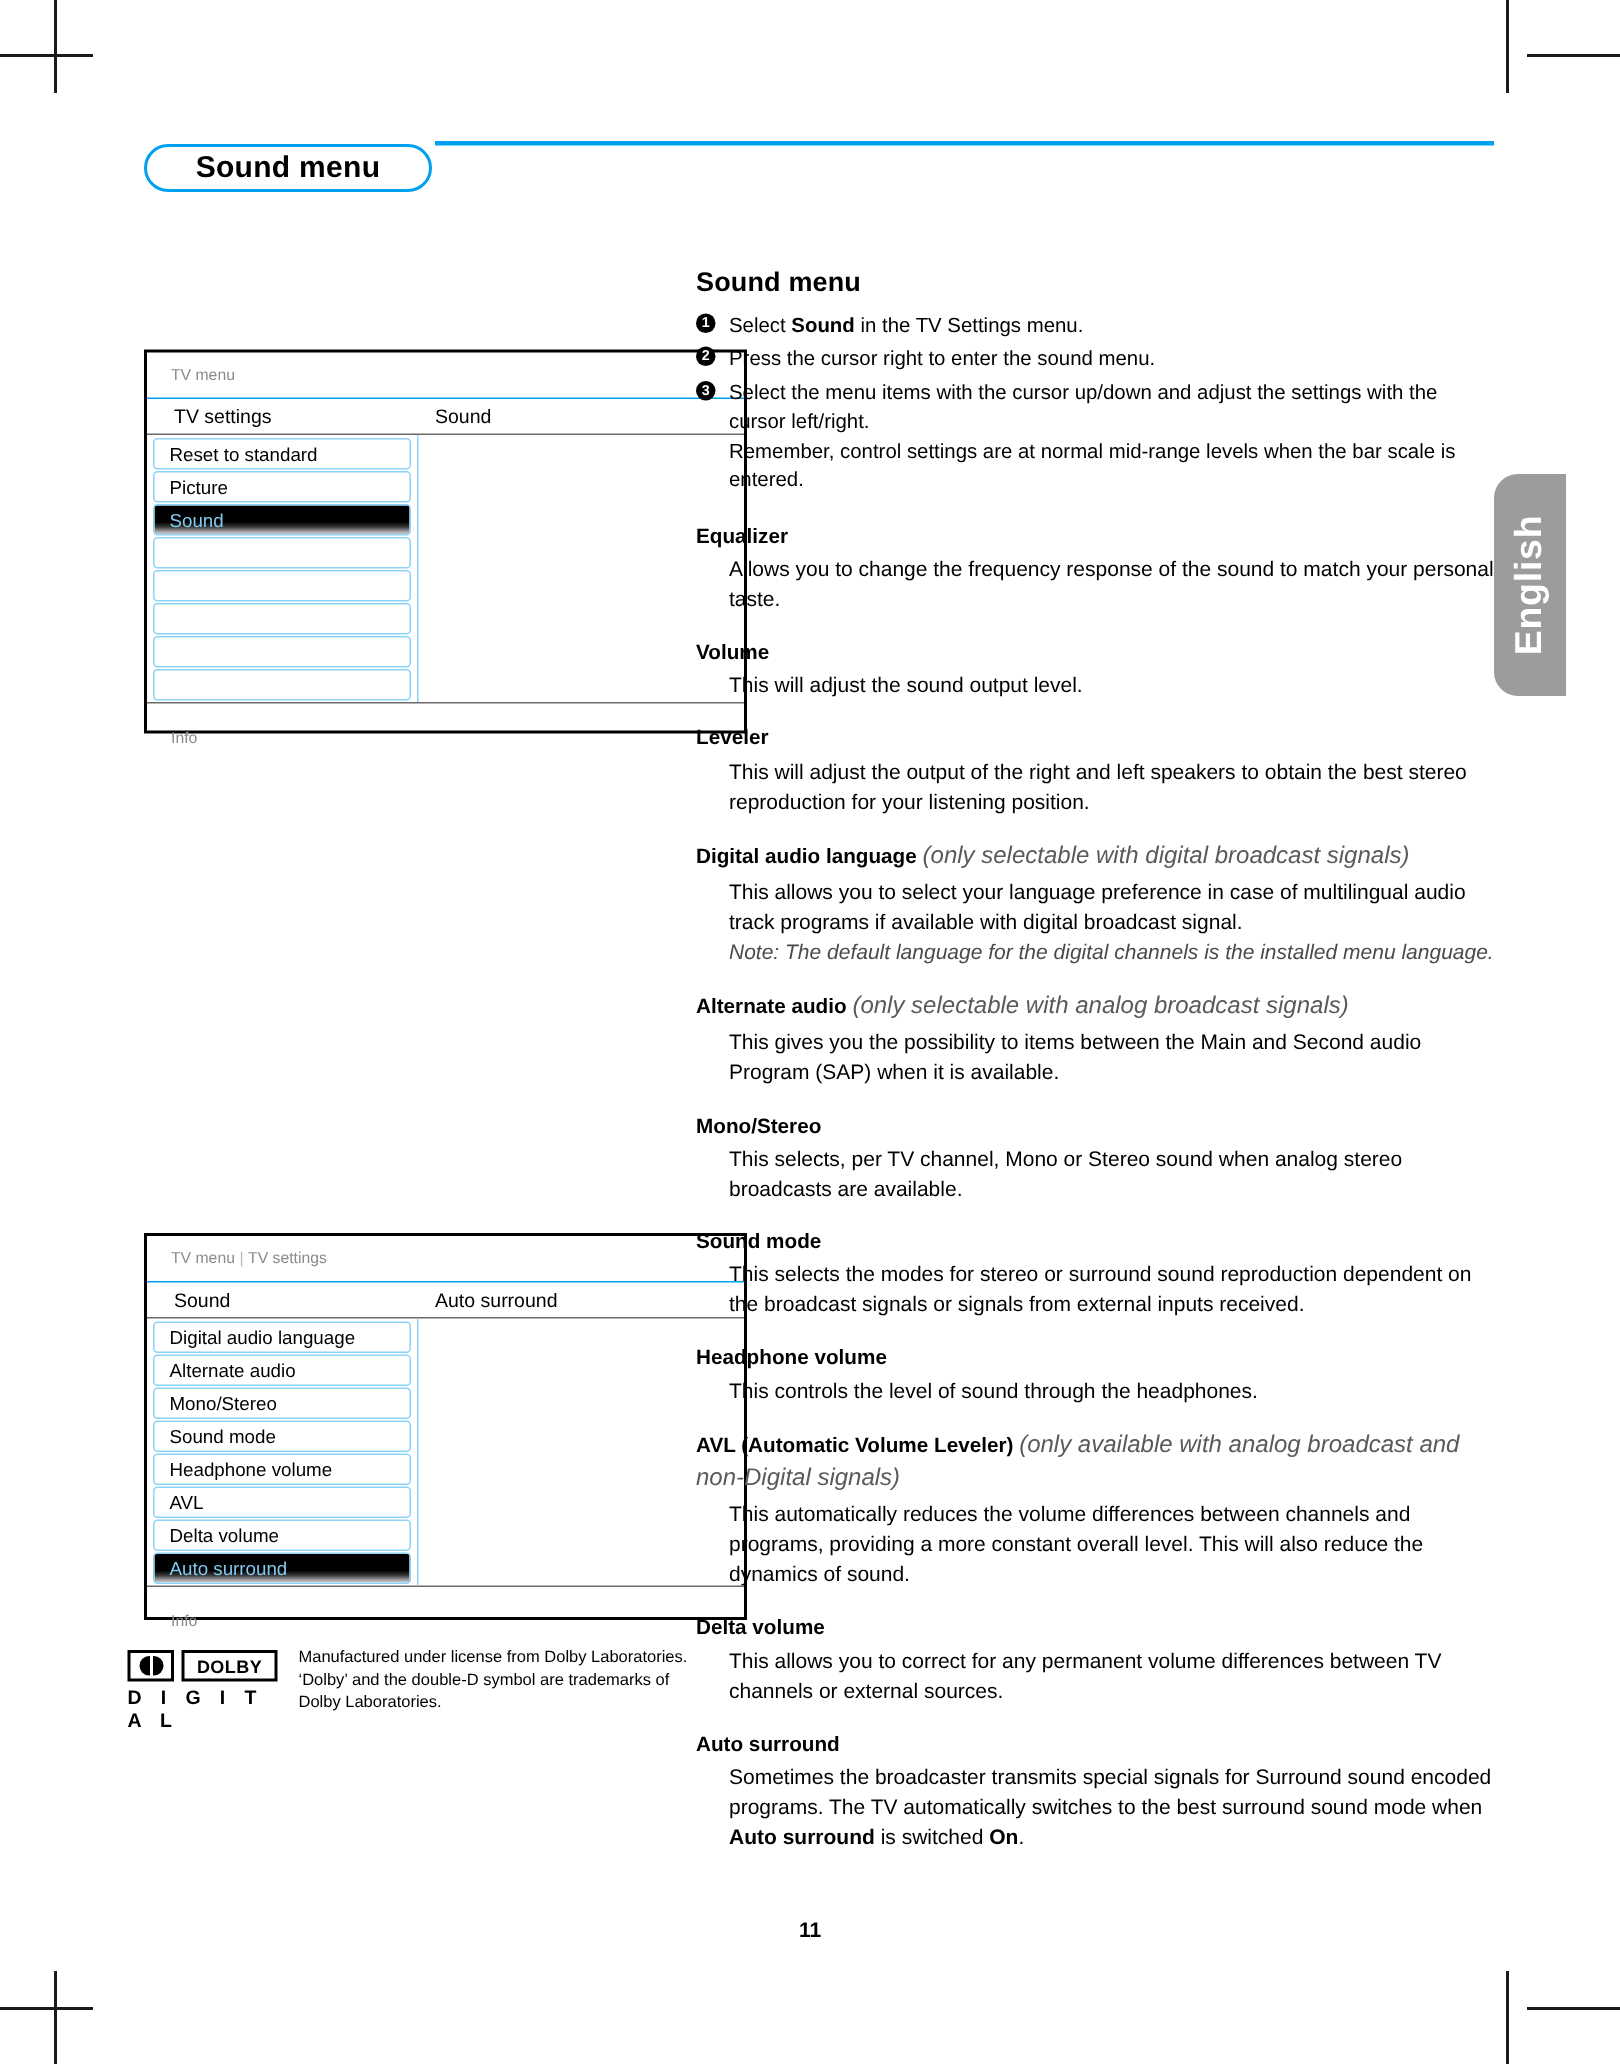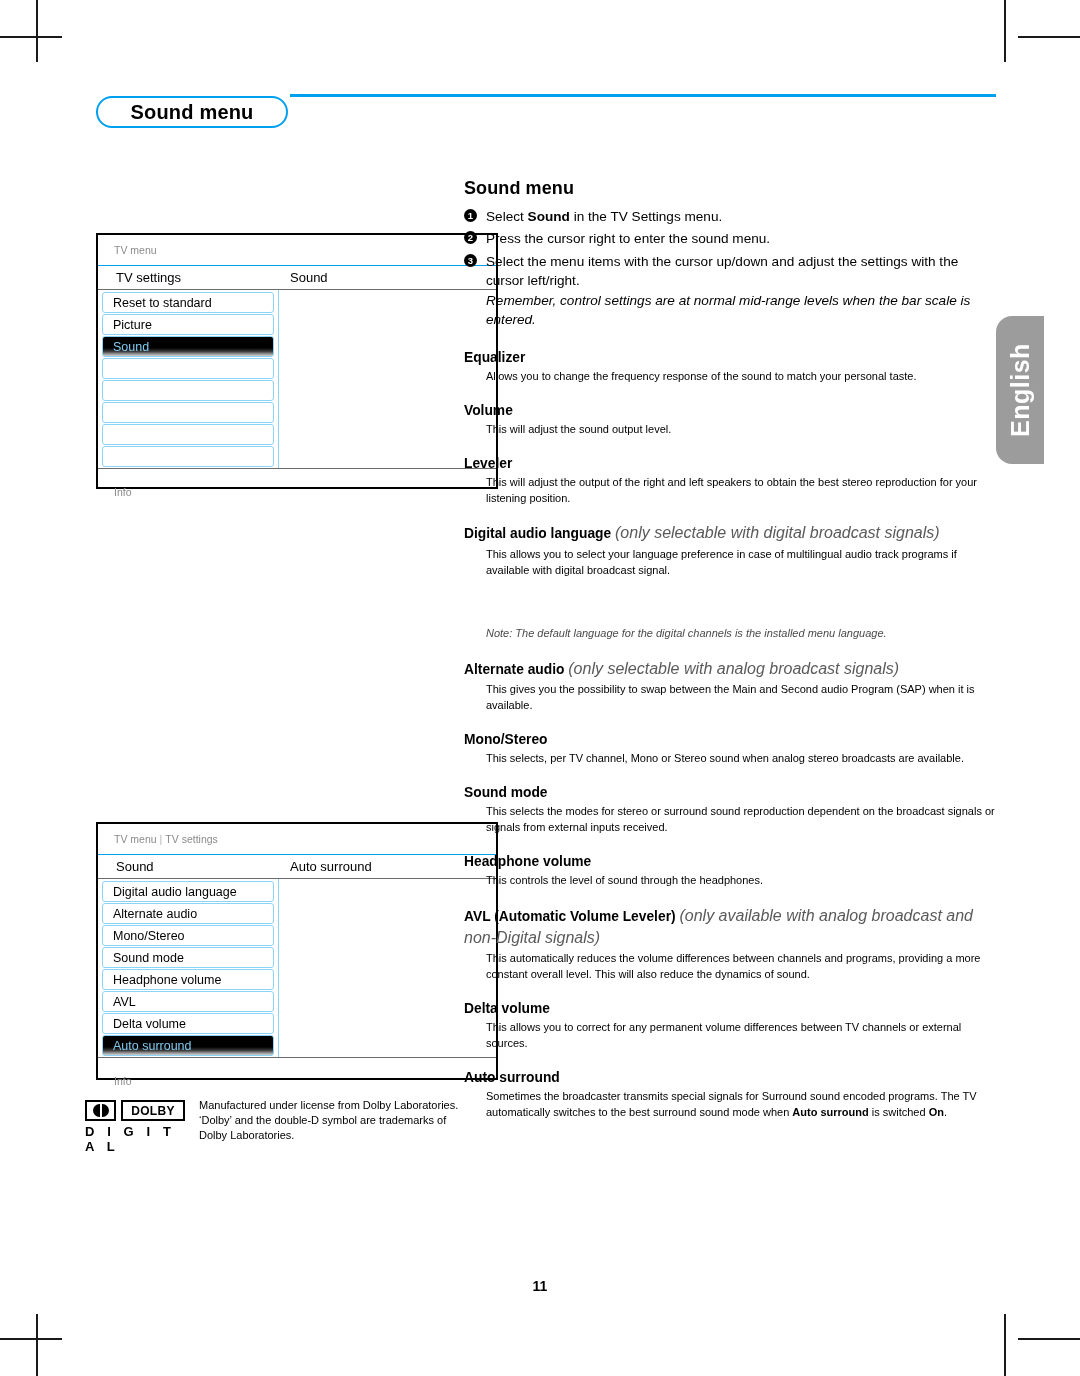--- a/index.html
+++ b/index.html
@@ -270,45 +270,43 @@
     border-radius: 50%;
     background: #000;
     color: #fff;
     font-size: 9.5px;
     font-weight: bold;
     line-height: 13px;
     text-align: center;
   }
   ol.steps li .cont {
     display: block;
-    font-style: italic;
   }
 
   .sec { margin-bottom: 16px; }
   .sec .h {
     font-size: 13.8px;
     font-weight: bold;
     margin-bottom: 2px;
     line-height: 1.4;
   }
   .sec .h .qual {
     font-weight: normal;
     font-style: italic;
     color: #5a5a5a;
     font-size: 16px;
   }
   .sec .p {
-    font-size: 11px;
+    font-size: 14px;
     line-height: 1.43;
     padding-left: 22px;
   }
   .sec .p.note {
     font-style: italic;
     color: #4a4a4a;
-    margin-top: 48px;
   }
   b.inl { font-weight: bold; }
 
   
   #page-number {
     position: absolute;
     left: 0;
     right: 0;
     top: 1278px;
     text-align: center;
@@ -443,21 +441,21 @@
   </div>
 
   <div class="sec">
     <div class="h"><span>Digital audio language</span> <span class="qual">(only selectable with digital broadcast signals)</span></div>
     <div class="p">This allows you to select your language preference in case of multilingual audio track programs if available with digital broadcast signal.</div>
     <div class="p note">Note: The default language for the digital channels is the installed menu language.</div>
   </div>
 
   <div class="sec">
     <div class="h"><span>Alternate audio</span> <span class="qual">(only selectable with analog broadcast signals)</span></div>
-    <div class="p">This gives you the possibility to swap between the Main and Second audio Program (SAP) when it is available.</div>
+    <div class="p">This gives you the possibility to items between the Main and Second audio Program (SAP) when it is available.</div>
   </div>
 
   <div class="sec">
     <div class="h">Mono/Stereo</div>
     <div class="p">This selects, per TV channel, Mono or Stereo sound when analog stereo broadcasts are available.</div>
   </div>
 
   <div class="sec">
     <div class="h">Sound mode</div>
     <div class="p">This selects the modes for stereo or surround sound reproduction dependent on the broadcast signals or signals from external inputs received.</div>

